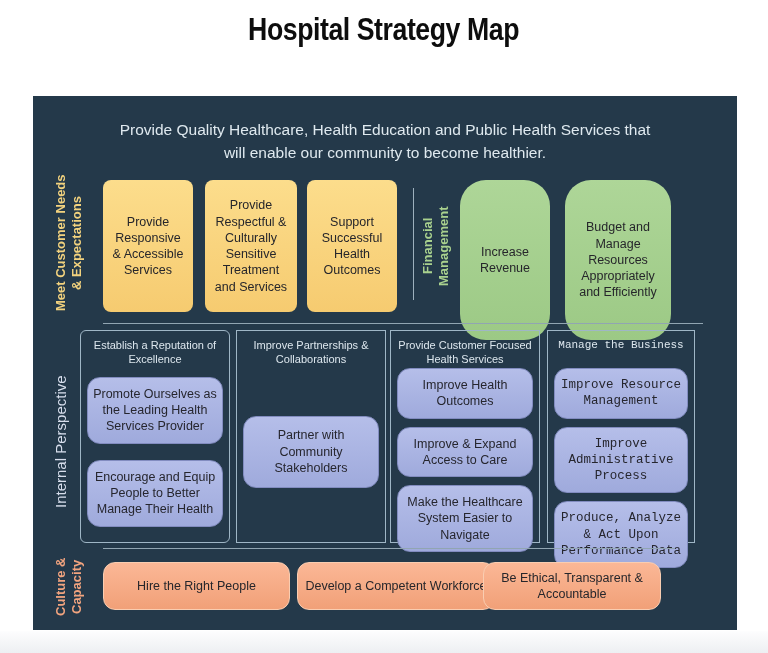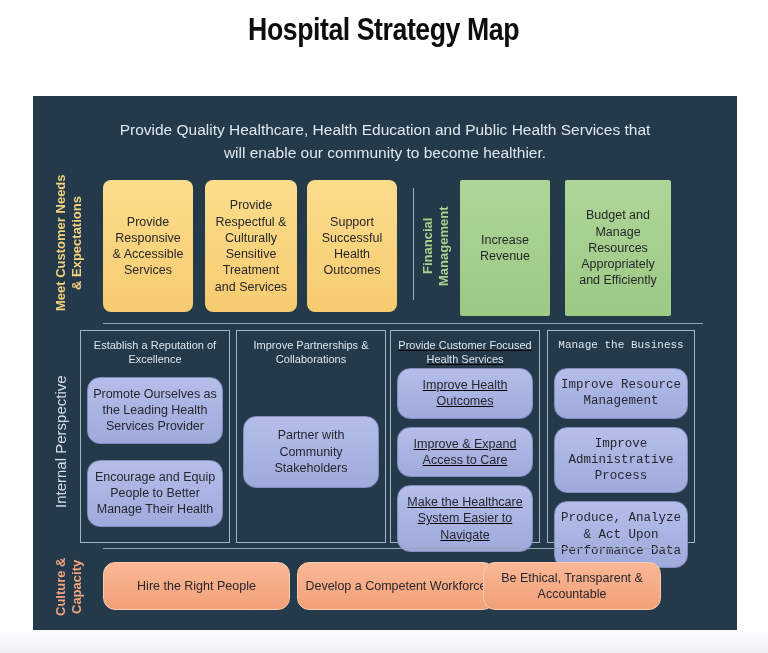--- a/index.html
+++ b/index.html
@@ -53,21 +53,21 @@
     position:absolute;
     display:flex; align-items:center; justify-content:center;
     text-align:center; color:#26262b; padding:6px 7px; line-height:1.3;
   }
   .ybox {
     width:90px; height:132px; top:84px; border-radius:8px;
     background:linear-gradient(180deg,#fcdd8c 0%,#f6cb70 100%);
     font-size:12.5px;
   }
   .gbox {
-    height:136px; top:84px; border-radius:2px;
+    height:160px; top:84px; border-radius:26px;
     background:linear-gradient(180deg,#aed698 0%,#9cc985 100%);
     font-size:12.5px;
   }
   .obox {
     height:48px; top:466px; border-radius:12px;
     background:linear-gradient(180deg,#fbb796 0%,#f1a078 100%);
     border:1px solid #f9cdb1;
     font-size:12.5px;
   }
   .vline {
@@ -121,36 +121,36 @@
   <div class="vline"></div>
   <div class="vlabel financial">Financial
 Management</div>
   <div class="box gbox" style="left:427px; width:90px;">Increase Revenue</div>
   <div class="box gbox" style="left:532px; width:106px;">Budget and Manage Resources Appropriately and Efficiently</div>
 
   <div class="hline sep1"></div>
 
   <div class="vlabel internal">Internal Perspective</div>
 
-  <div class="col" style="left:47px;">
+  <div class="col" style="left:47px;border-radius:6px;">
     <div class="col-header">Establish a Reputation of Excellence</div>
     <div class="col-boxes">
       <div class="bluebox">Promote Ourselves as the Leading Health Services Provider</div>
       <div class="bluebox">Encourage and Equip People to Better Manage Their Health</div>
     </div>
   </div>
 
   <div class="col" style="left:203px;">
     <div class="col-header">Improve Partnerships &amp; Collaborations</div>
     <div class="col-boxes">
       <div class="bluebox" style="min-height:72px;">Partner with Community Stakeholders</div>
     </div>
   </div>
 
-  <div class="col" style="left:357px;text-decoration:underline;">
+  <div class="col" style="left:357px;">
     <div class="col-header">Provide Customer Focused Health Services</div>
     <div class="col-boxes">
       <div class="bluebox">Improve Health Outcomes</div>
       <div class="bluebox">Improve &amp; Expand Access to Care</div>
       <div class="bluebox">Make the Healthcare System Easier to Navigate</div>
     </div>
   </div>
 
   <div class="col" style="left:514px; width:148px;font-family:Liberation Mono, monospace;">
     <div class="col-header">Manage the Business</div>

